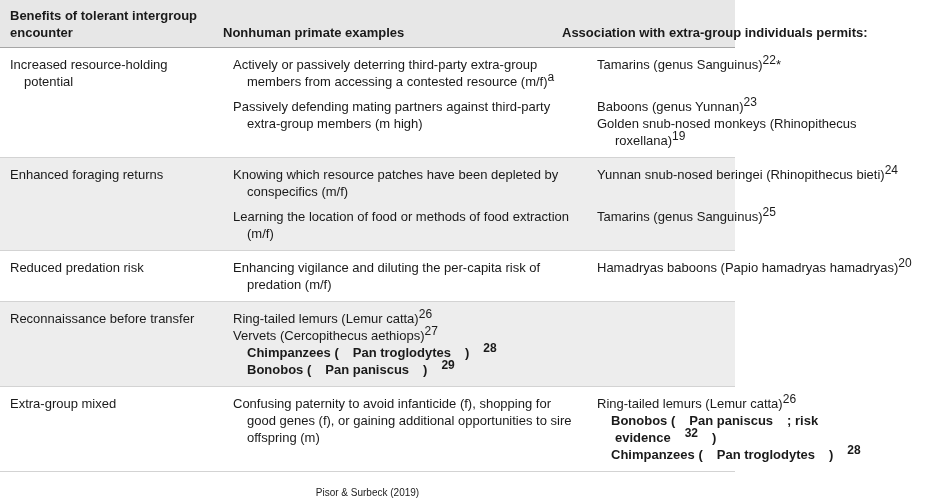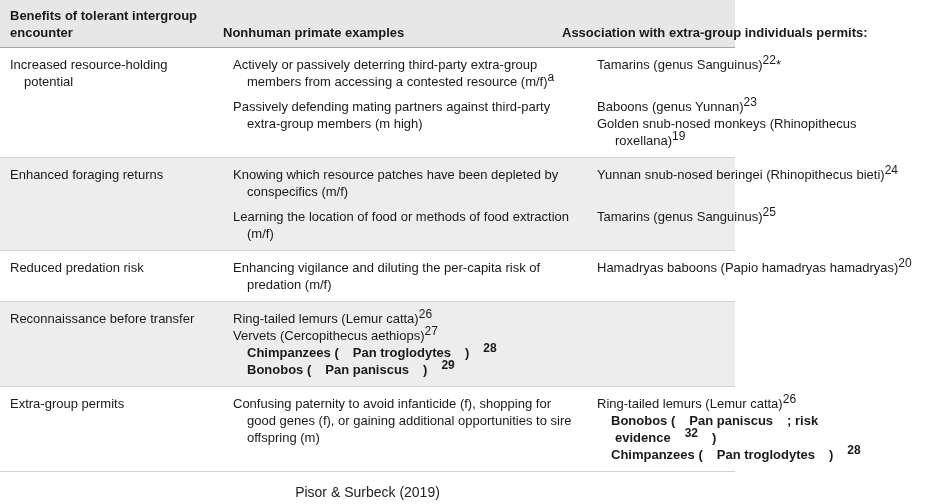--- a/index.html
+++ b/index.html
@@ -45,21 +45,21 @@
   .row .c3 { padding: 0 6px 0 10px; }
   .ex { padding-left: 18px; text-indent: -18px; }
 
   sup { font-size: 12px; line-height: 0; vertical-align: super; }
   .it { }
   .bd { font-weight: bold; margin-left: 14px; }
 
   .caption {
     text-align: center;
     margin-top: 12px;
-    font-size: 14px;
+    font-size: 10px;
     color: #222222;
   }
 </style>
 </head>
 <body>
 
 <div class="page">
   <div class="thead">
     <div class="th c1">Benefits of tolerant intergroup encounter</div>
     <div class="th c3">Nonhuman primate examples</div>
@@ -115,21 +115,21 @@
           <div class="c3">
             <div class="ex"><span>Ring-tailed lemurs (</span><span class="it">Lemur catta</span><span>)</span><sup>26</sup></div>
             <div class="ex"><span>Vervets (</span><span class="it">Cercopithecus aethiops</span><span>)</span><sup>27</sup></div>
             <div class="ex"><span class="bd">Chimpanzees (</span><span class="it bd">Pan troglodytes</span><span class="bd">)</span><sup class="bd">28</sup></div>
             <div class="ex"><span class="bd">Bonobos (</span><span class="it bd">Pan paniscus</span><span class="bd">)</span><sup class="bd">29</sup></div>
           </div>
         </div>
       </div>
       <div class="band">
         <div class="row">
-          <div class="c1">Extra-group permits</div>
+          <div class="c1">Extra-group mixed</div>
           <div class="c2"><span>Confusing paternity to avoid infanticide (f), shopping for good genes (f), or gaining additional opportunities to sire offspring (m)</span></div>
           <div class="c3">
             <div class="ex"><span>Ring-tailed lemurs (</span><span class="it">Lemur catta</span><span>)</span><sup>26</sup></div>
             <div class="ex"><span class="bd">Bonobos (</span><span class="it bd">Pan paniscus</span><span class="bd">; risk evidence</span><sup class="bd">32</sup><span class="bd">)</span></div>
             <div class="ex"><span class="bd">Chimpanzees (</span><span class="it bd">Pan troglodytes</span><span class="bd">)</span><sup class="bd">28</sup></div>
           </div>
         </div>
       </div>
     </div>
 

